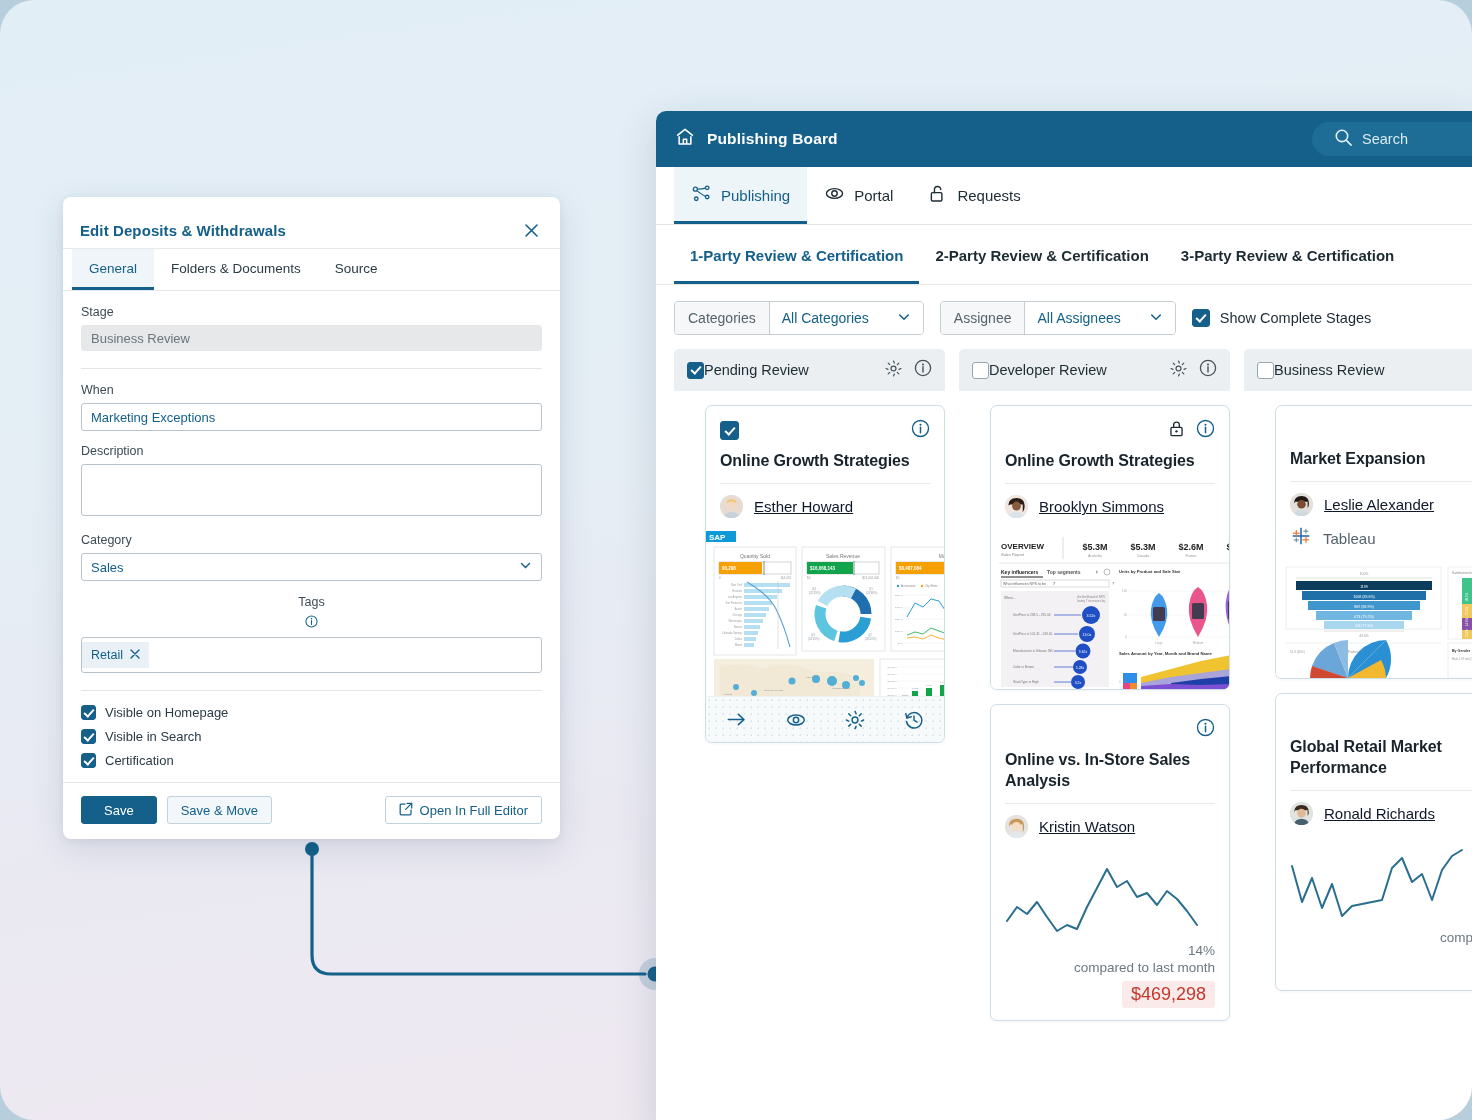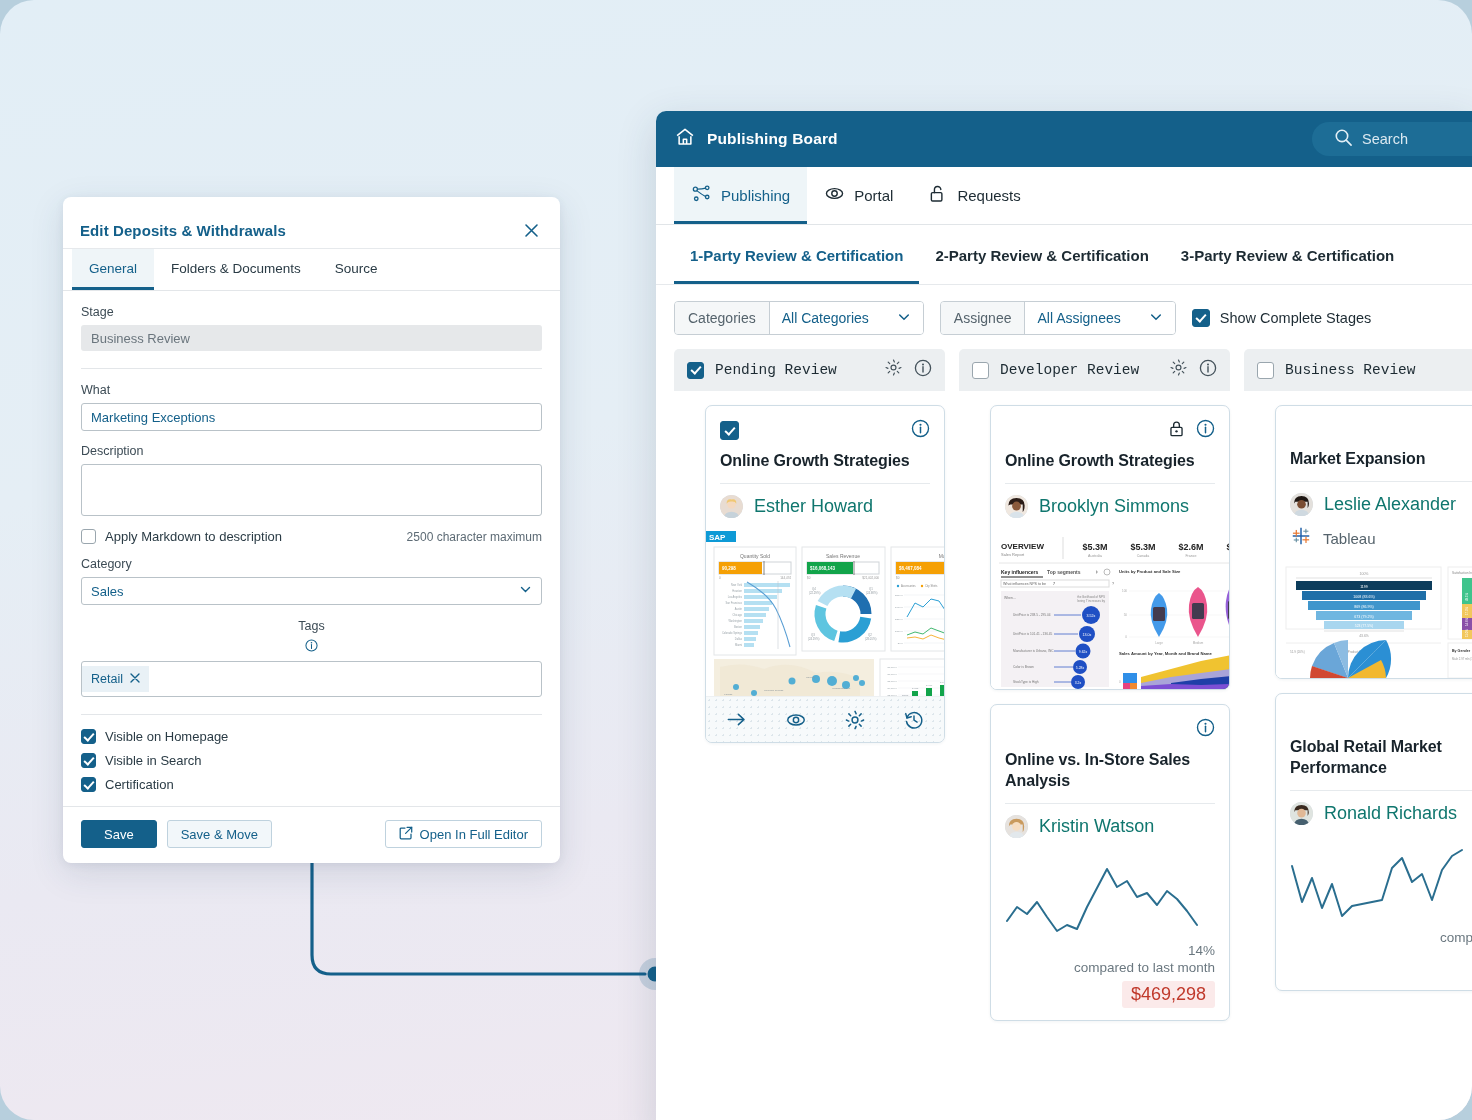--- a/index.html
+++ b/index.html
@@ -148,21 +148,21 @@
     display: flex; align-items: center; gap: 28px; padding: 0 12px;
     background: #fff; font-size: 14px; color: #14608a; cursor: pointer;
   }
   .filter-check { display: flex; align-items: center; gap: 10px; font-size: 14.5px; color: #1d2b33; }
 
   
   .board { display: flex; gap: 14px; padding: 0 0 0 18px; }
   .col { width: 271px; flex: 0 0 271px; }
   .col-head {
     height: 42px; background: #eceff1; border-radius: 5px 5px 0 0;
-    display: flex; align-items: center; gap: 11px; padding: 0 13px; font-family: Liberation Mono, monospace;
+    display: flex; align-items: center; padding: 0 13px;
   }
   .col-title { font-size: 14.5px; color: #1d2b33; }
   .col-icons { margin-left: auto; display: flex; align-items: center; gap: 11px; color: #44525b; }
   .col-body { padding-top: 14px; display: flex; flex-direction: column; gap: 14px; padding-left: 31px; }
 
   .card {
     background: #fff; border: 1px solid #cfdde6; border-radius: 7px;
     overflow: hidden; box-shadow: 0 1px 3px rgba(40,60,80,.06);
   }
   .card-top { display: flex; align-items: center; padding: 13px 14px 0; min-height: 34px; }
@@ -171,21 +171,21 @@
   .card-title {
     font-size: 16px; font-weight: bold; color: #18232b; padding: 9px 14px 12px;
     line-height: 1.28; letter-spacing: -.1px;
   }
   .card-sep { height: 1px; background: #e6eaed; margin: 0 14px; }
   .card-person { display: flex; align-items: center; gap: 11px; padding: 11px 14px 9px; }
   .avatar {
     width: 23px; height: 23px; border-radius: 50%; flex: 0 0 auto;
     overflow: hidden; background: #d8dde1; position: relative;
   }
-  .person-name { font-size: 18px; color: #0f766e; white-space: nowrap; }
+  .person-name { font-size: 15px; color: #0f172a; white-space: nowrap; text-decoration: underline; }
   .card-source { display: flex; align-items: center; gap: 11px; padding: 0 14px 8px; }
   .source-name { font-size: 15px; color: #55636c; }
   .thumb { margin: 4px 0 0; height: 165px; overflow: hidden; background: #fff; }
   .card-foot {
     height: 46px; border-top: 1px solid #eef1f3;
     background: #f7fafb;
     background-image: radial-gradient(#dde6eb 1px, transparent 1px);
     background-size: 7px 7px;
     display: flex; align-items: center; justify-content: space-around;
     color: #14608a;
@@ -232,33 +232,26 @@
       <div class="dlg-tab">Source</div>
     </div>
 
     <div class="dlg-body">
 
       <div class="fld-label">Stage</div>
       <div class="readonly-box">Business Review</div>
 
       <div class="hr"></div>
 
-      <div class="fld-label">What</div>
+      <div class="fld-label">When</div>
       <input class="txt-input" value="Marketing Exceptions" style="">
 
       <div class="fld-label" style="margin-top:13px">Description</div>
       <textarea class="txt-area" style=""></textarea>
 
-      <div class="row-between">
-        <div class="cb-row">
-          <span class="cb"></span>
-          <span>Apply Markdown to description</span>
-        </div>
-        <div class="hint">2500 character maximum</div>
-      </div>
 
       <div class="fld-label" style="margin-top:13px">Category</div>
       <div class="select-box">
         <span>Sales</span>
         <span class="chev">
           <svg width="13" height="13" viewBox="0 0 13 13">
               <path d="M2.5 4.5 L6.5 8.5 L10.5 4.5" fill="none" stroke="#14608a" stroke-width="1.4" stroke-linecap="round"></path>
             </svg>
         </span>
       </div>

